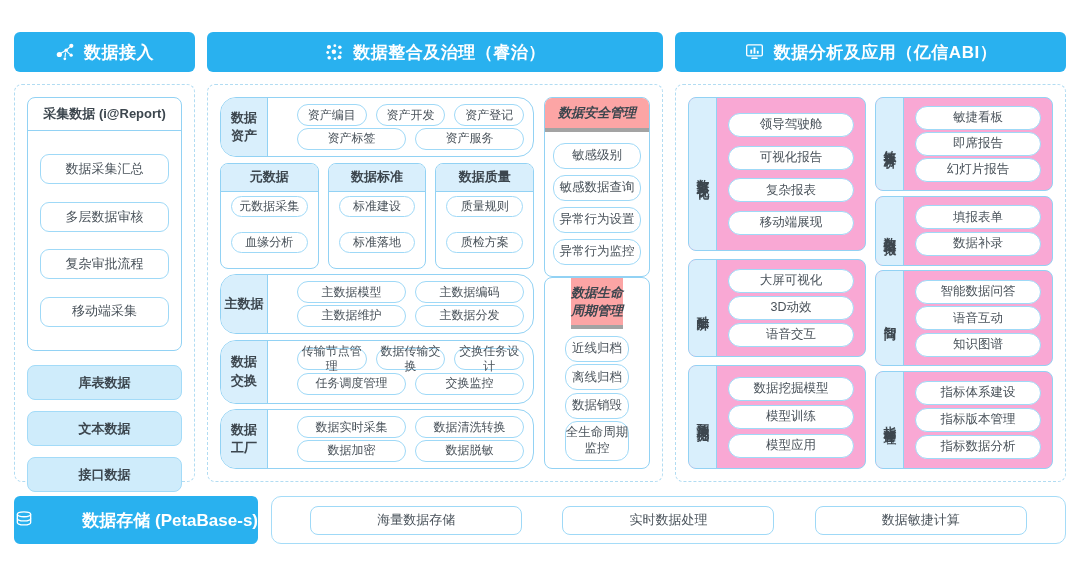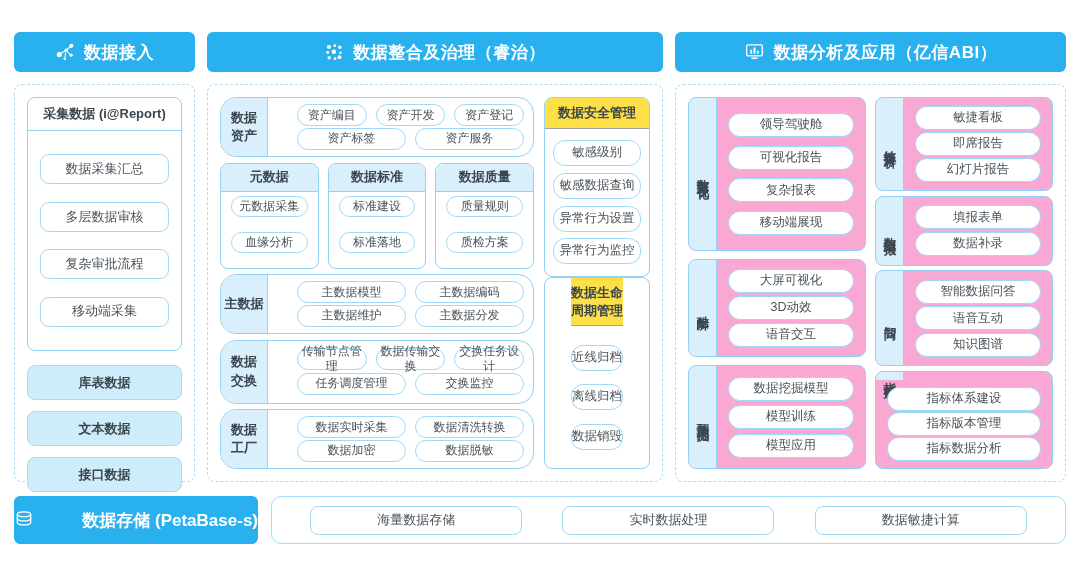--- a/index.html
+++ b/index.html
@@ -42,37 +42,37 @@
   .h-asset{height:58px;} .h-master{height:58px;} .h-exchange{height:62px;} .h-factory{height:58px;}
   .hrow{height:106px;display:flex;gap:9px;flex:none;}
   .hcard{flex:1;border:1px solid #92d2f4;border-radius:8px;overflow:hidden;display:flex;
          flex-direction:column;background:#fff;}
   .hcard-head{height:27px;flex:none;background:#d9effc;border-bottom:1px solid #92d2f4;display:flex;
               align-items:center;justify-content:center;font-size:13px;font-weight:700;color:#3c464e;}
   .hcard-body{flex:1;display:flex;flex-direction:column;justify-content:space-evenly;padding:4px 10px;gap:15px;}
   .hcard-body .btn{height:21px;}
   .scard{border:1px solid #92d2f4;border-radius:8px;overflow:hidden;display:flex;flex-direction:column;
          background:#fff;flex:none;}
-  .scard-head{flex:none;background:#fde047;border-bottom:1px solid #a3a3a3;display:flex;align-items:center;
+  .scard-head{flex:none;background:#fca5a5;border-bottom:4px solid #a3a3a3;display:flex;align-items:center;
               justify-content:center;font-size:13px;font-weight:700;color:#3c464e;text-align:center;
-              white-space:pre-line;line-height:1.35;padding:6px 0;}
+              white-space:pre-line;line-height:1.35;padding:6px 0;font-style:italic;}
   .scard-body{flex:1;display:flex;flex-direction:column;justify-content:space-evenly;padding:5px 8px;}
   .scard-body .btn{height:26px;border-radius:12px;font-size:12.5px;}
   .scard-body .btn.tall{height:40px;}
   .h-security{height:178px;} .h-lifecycle{height:190px;align-items:center;}
   
   .ana-grid{display:flex;gap:9px;flex:1;min-height:0;}
   .ana-col{flex:1;display:flex;flex-direction:column;justify-content:space-between;min-width:0;}
   .vcard{border:1px solid #92d2f4;border-radius:8px;display:flex;overflow:hidden;background:#f9a8d4;flex:none;}
   .vstrip{width:27px;flex:none;background:#d9effc;border-right:1px solid #92d2f4;writing-mode:vertical-rl;
           text-align:center;line-height:27px;font-size:12.5px;font-weight:700;color:#3c464e;letter-spacing:2px;}
   .vbody{flex:1;display:flex;flex-direction:column;justify-content:space-evenly;padding:6px 11px;}
   .vbody .btn{height:24px;border-radius:12px;font-size:12.5px;}
   .h-viz{height:152px;} .h-cool{height:96px;} .h-mining{height:102px;}
-  .h-agile{height:92px;} .h-fill{height:68px;} .h-ask{height:94px;} .h-indicator{height:96px;flex-direction:column;}
+  .h-agile{height:92px;} .h-fill{height:68px;} .h-ask{height:94px;} .h-indicator{height:96px;}
   
   .bottom{margin-top:14px;height:48px;flex:none;display:flex;gap:13px;}
   .storage-hdr{width:244px;flex:none;border-radius:6px;background:#29b1ef;color:#fff;display:flex;
                align-items:center;justify-content:space-between;gap:9px;font-size:17px;font-weight:700;}
   .storage-box{flex:1;border:1px solid #a5dcf8;border-radius:10px;background:#fff;display:flex;
                align-items:center;justify-content:space-around;padding:0 18px;}
   .storage-box .btn{width:212px;height:29px;border-radius:8px;font-size:13px;}
   .ico{flex:none;display:flex;align-items:center;}
 </style>
 </head>
@@ -240,20 +240,22 @@
                 <div class="btn">异常行为监控</div>
               </div>
             </div>
             <div class="scard h-lifecycle">
               <div class="scard-head">数据生命
 周期管理</div>
               <div class="scard-body">
                 <div class="btn">近线归档</div>
                 <div class="btn">离线归档</div>
                 <div class="btn">数据销毁</div>
+                <div class="btn tall">全生命周期
+监控</div>
               </div>
             </div>
           </div>
         </div>
       </div>
     </div>
 
     <div class="col col-ana">
       <div class="hdr">
         <span class="ico">

